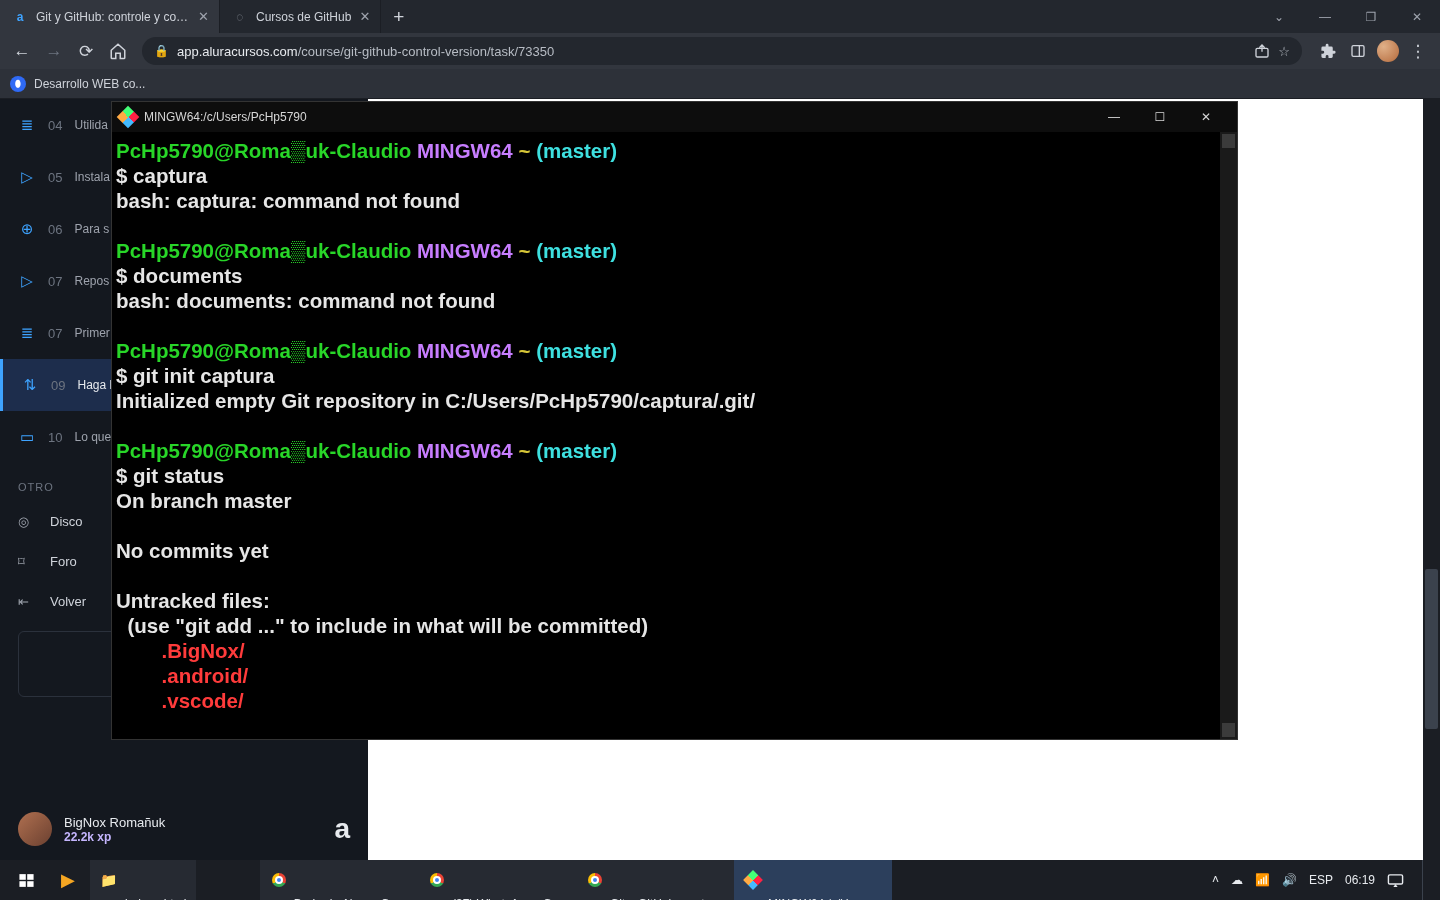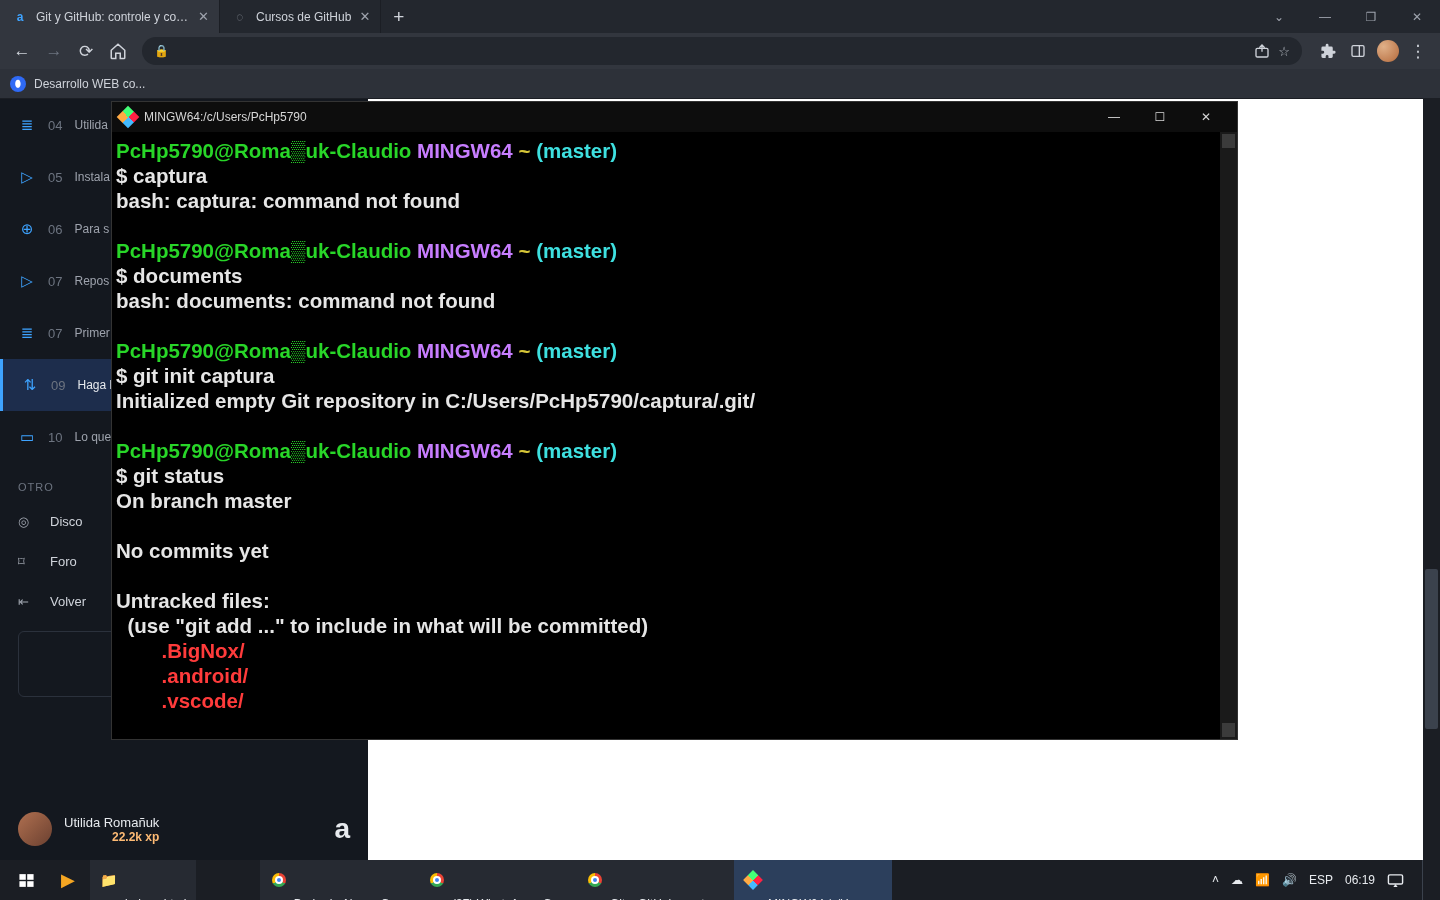--- a/index.html
+++ b/index.html
@@ -31,21 +31,21 @@
   .lesson.active { background:#1d2d4c; border-left:3px solid #3ea3ff; color:#e7eaee;}
   .lesson .icn { width:18px; display:flex; justify-content:center; color:#3ea3ff; font-size:15px;}
   .lesson .num { font-size:13px; color:#6d7480; }
   .sec-label { padding:18px 18px 8px; font-size:11px; color:#6d7480; letter-spacing:1px; }
   .side-link { display:flex; align-items:center; gap:14px; padding:0 18px; height:40px; font-size:13px; color:#cfd3da;}
   .dark-box { margin:10px 18px; border:1px solid #2b313c; border-radius:6px; padding:14px 10px 10px; text-align:center; color:#cfd3da; font-size:11px;}
   .dark-box .moon { font-size:20px; display:block; margin-bottom:4px; }
   .sb-footer { margin-top:auto; padding:14px 18px; display:flex; align-items:center; gap:12px; }
   .sb-footer .av { width:34px;height:34px;border-radius:50%; background:linear-gradient(135deg,#b07050,#6b4030);}
   .sb-footer .nm { font-size:13px; color:#e7eaee;}
-  .sb-footer .xp { font-size:12px; color:#fdba74; font-weight:bold;text-align:right;}
+  .sb-footer .xp { font-size:12px; color:#c4b5fd; font-weight:bold;}
   .sb-footer .logo { margin-left:auto; font-size:28px; color:#e7eaee; font-weight:bold;}
   .content { flex:1; background:#fff; }
   
   .term-win { position:absolute; left:112px; top:3px; width:1125px; height:637px; background:#000; display:flex; flex-direction:column; box-shadow:0 0 0 1px #333;}
   .term-titlebar { height:30px; background:#0d0d0d; display:flex; align-items:center; padding:0 8px; color:#d6d6d6; font-size:12px; gap:8px;}
   .term-titlebar .tico { width:16px;height:16px; background:conic-gradient(#f24 0 90deg,#4bf 90deg 180deg,#fa4 180deg 270deg,#4f7 270deg 360deg); transform:rotate(45deg);}
   .term-wc { margin-left:auto; display:flex; }
   .term-wc div { width:46px; height:30px; display:flex;align-items:center;justify-content:center; color:#d6d6d6; font-size:12px;}
   .term-body { flex:1; padding:6px 4px 0 4px; font-family:Consolas,"Courier New",monospace; font-size:20.5px; line-height:25px; color:#e6e6e6; overflow:hidden; position:relative;}
   .term-body .scrollbar { position:absolute; right:0; top:0; bottom:0; width:17px; background:#1a1a1a; }
@@ -99,20 +99,21 @@
   <div class="nav-icon">←</div>
   <div class="nav-icon" style="color:#6d7480">→</div>
   <div class="nav-icon">⟳</div>
   <div class="nav-icon">
     <svg width="18" height="18" viewBox="0 0 24 24" fill="none" stroke="#cfd3da" stroke-width="2">
         <path d="M3 11l9-8 9 8v10a1 1 0 01-1 1h-5v-7h-6v7H4a1 1 0 01-1-1V11z"></path>
       </svg>
   </div>
   <div class="addr-field">
     <span style="font-size:12px">🔒</span>
+    <span><span class="host">app.aluracursos.com</span><span>/course/git-github-control-version/task/73350</span></span>
     <span style="margin-left:auto">
       <svg width="16" height="16" viewBox="0 0 24 24" fill="none" stroke="#cfd3da" stroke-width="2">
           <rect x="3" y="8" width="18" height="13" rx="2"></rect>
           <path d="M12 3v10M8 7l4-4 4 4"></path>
         </svg>
     </span>
     <span>☆</span>
   </div>
   <div class="right-icons">
     <div class="nav-icon">
@@ -194,21 +195,21 @@
           <span>Volver</span>
         </div>
       </div>
     <div class="dark-box">
       <span class="moon">☾</span>
       <span>MODO NOCT</span>
     </div>
     <div class="sb-footer">
       <div class="av"></div>
       <div>
-        <div class="nm">Utilida Romañuk</div>
+        <div class="nm">BigNox Romañuk</div>
         <div class="xp">22.2k xp</div>
       </div>
       <div class="logo">a</div>
     </div>
   </div>
   <div class="content"></div>
 
   <div class="page-scroll">
       <div class="thumb"></div>
     </div>

